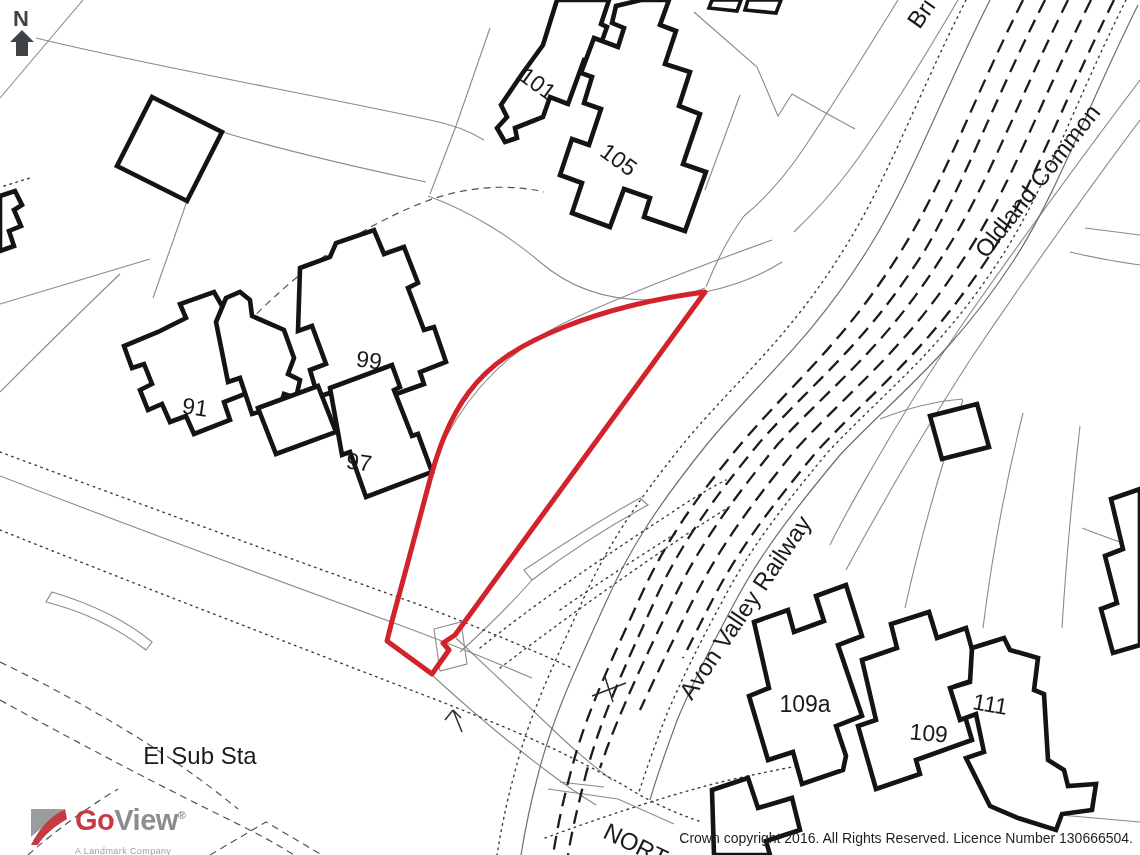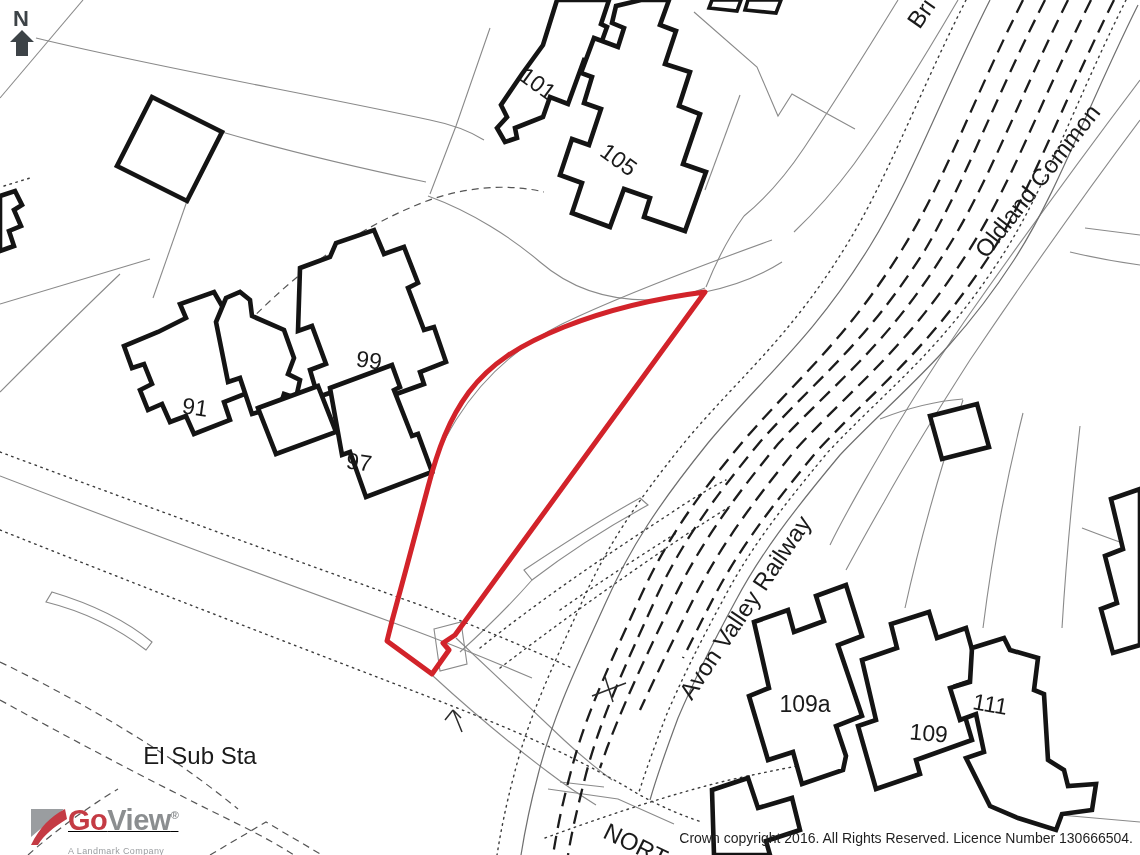--- a/index.html
+++ b/index.html
@@ -14,21 +14,21 @@
   .track{fill:none;stroke:#1c1c1c;stroke-width:2.3;stroke-dasharray:14 8;}
   .bldg{fill:#ffffff;stroke:#141414;stroke-width:4.6;stroke-linejoin:miter;}
   .bldg-thin{fill:#ffffff;stroke:#141414;stroke-width:3.6;}
   .plot{fill:none;stroke-width:5;stroke-linejoin:round;stroke-linecap:round;}
   .maplabel{fill:#1a1a1a;font-size:23px;}
   .maplabel-big{fill:#1a1a1a;font-size:24px;}
   .sym{stroke:#2b2b2b;stroke-width:1.5;fill:none;}
   
   .north-n{fill:#3d4347;font-size:22px;font-weight:bold;}
   
-  .logo{position:absolute;left:28px;top:806px;display:flex;align-items:flex-start;text-decoration:underline;}
+  .logo{position:absolute;left:28px;top:806px;display:flex;align-items:flex-start;gap:7px;}
   .logo-icon{width:40px;height:40px;}
   .logo-text{line-height:1;}
   .logo-word{font-size:29px;font-weight:bold;letter-spacing:-0.5px;}
   .logo-go{color:#c43b44;}
   .logo-view{color:#8b8e90;}
   .logo-reg{color:#8b8e90;font-size:11px;vertical-align:super;font-weight:bold;}
   .logo-tag{color:#9a9da0;font-size:9px;margin-top:12px;letter-spacing:0.4px;}
   .copyright{position:absolute;right:7px;top:830px;font-size:14px;color:#1f1f1f;}
 </style>
 </head>

